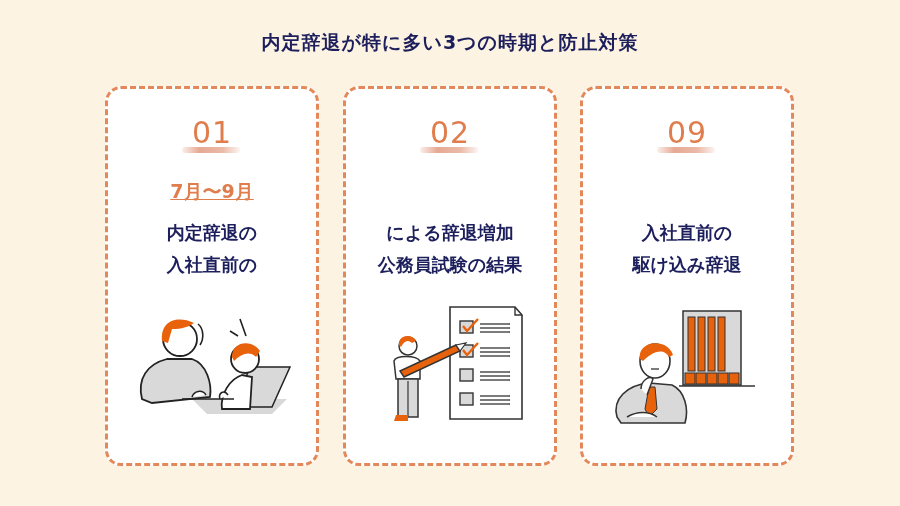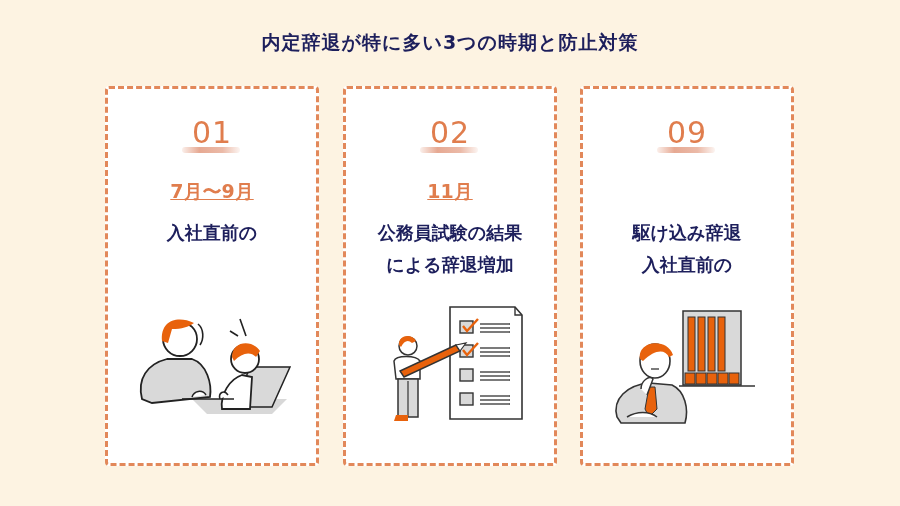--- a/index.html
+++ b/index.html
@@ -11,21 +11,21 @@
     }
     .title {
       position:absolute; left:0; top:30px; width:900px;
       text-align:center; font-size:19px; font-weight:bold;
       color:#1d1f5c; letter-spacing:1px;
     }
     .card {
       position:absolute; top:86px; width:214px; height:380px;
       background:#ffffff;
       border:3px dashed #e2885a;
-      border-radius:4px;
+      border-radius:16px;
       box-sizing:border-box;
     }
     .card .num {
       position:absolute; top:26px; left:0; width:100%;
       text-align:center; font-size:30px; font-weight:normal;
       color:#e07d4d; letter-spacing:1px;
       font-family:"DejaVu Sans", sans-serif;
     }
     .card .brush {
       position:absolute; top:58px; left:50%; width:58px; height:6px;
@@ -51,20 +51,21 @@
 </head>
 <body>
 
 <div class="title">内定辞退が特に多い3つの時期と防止対策</div>
 
 <div class="card" style="left:105px;">
   <div class="num">01</div>
   <div class="brush"></div>
   <div class="period">7月〜9月</div>
   <div class="desc">
+    <div>内定辞退の</div>
     <div>入社直前の</div>
   </div>
   <div class="illus">
     <svg width="180" height="130" viewBox="0 0 180 130">
 
       <polygon points="70,100 165,100 150,115 85,115" fill="#d8d8d8"></polygon>
 
       <polygon points="128,68 168,68 150,108 112,108" fill="#d9d9d9" stroke="#222" stroke-width="1.5"></polygon>
 
       <path d="M20,100 C15,80 25,65 45,60 L70,60 C85,65 90,85 88,98 L30,104 Z" fill="#d9d9d9" stroke="#222" stroke-width="1.8"></path>
@@ -83,24 +84,23 @@
       <line x1="118" y1="20" x2="124" y2="37" stroke="#222" stroke-width="1.6"></line>
       <line x1="108" y1="32" x2="116" y2="37" stroke="#222" stroke-width="1.6"></line>
       <line x1="60" y1="100" x2="112" y2="100" stroke="#222" stroke-width="1.5"></line>
     </svg>
   </div>
 </div>
 
 <div class="card" style="left:343px;padding-left:20px;">
   <div class="num">02</div>
   <div class="brush"></div>
-  <div class="period">11月</div>
   <div class="desc">
+    <div>による辞退増加</div>
     <div>公務員試験の結果</div>
-    <div>による辞退増加</div>
   </div>
   <div class="illus">
     <svg width="180" height="130" viewBox="0 0 180 130">
 
       <path d="M90,8 L155,8 L162,16 L162,120 L90,120 Z" fill="#fff" stroke="#333" stroke-width="1.6"></path>
       <path d="M155,8 L155,16 L162,16" fill="none" stroke="#333" stroke-width="1.4"></path>
 
       <rect x="100" y="22" width="13" height="12" fill="#d9d9d9" stroke="#333" stroke-width="1.4"></rect>
       <rect x="100" y="46" width="13" height="12" fill="#d9d9d9" stroke="#333" stroke-width="1.4"></rect>
       <rect x="100" y="70" width="13" height="12" fill="#d9d9d9" stroke="#333" stroke-width="1.4"></rect>
@@ -134,22 +134,22 @@
       <polygon points="40,72 96,46 100,52 44,78" fill="#e8620c" stroke="#333" stroke-width="1.4"></polygon>
       <polygon points="96,46 106,44 100,52" fill="#fff" stroke="#333" stroke-width="1.2"></polygon>
     </svg>
   </div>
 </div>
 
 <div class="card" style="left:580px;">
   <div class="num">09</div>
   <div class="brush"></div>
   <div class="desc">
+    <div>入社直前の</div>
     <div>駆け込み辞退</div>
-    <div>入社直前の</div>
   </div>
   <div class="illus">
     <svg width="180" height="130" viewBox="0 0 180 130">
 
       <rect x="86" y="12" width="58" height="74" fill="#d9d9d9" stroke="#333" stroke-width="1.5"></rect>
       <g fill="#e8620c" stroke="#333" stroke-width="1">
         <rect x="91" y="18" width="7" height="54"></rect>
           <rect x="101" y="18" width="7" height="54"></rect>
         <rect x="111" y="18" width="7" height="54"></rect>
           <rect x="121" y="18" width="7" height="54"></rect>

